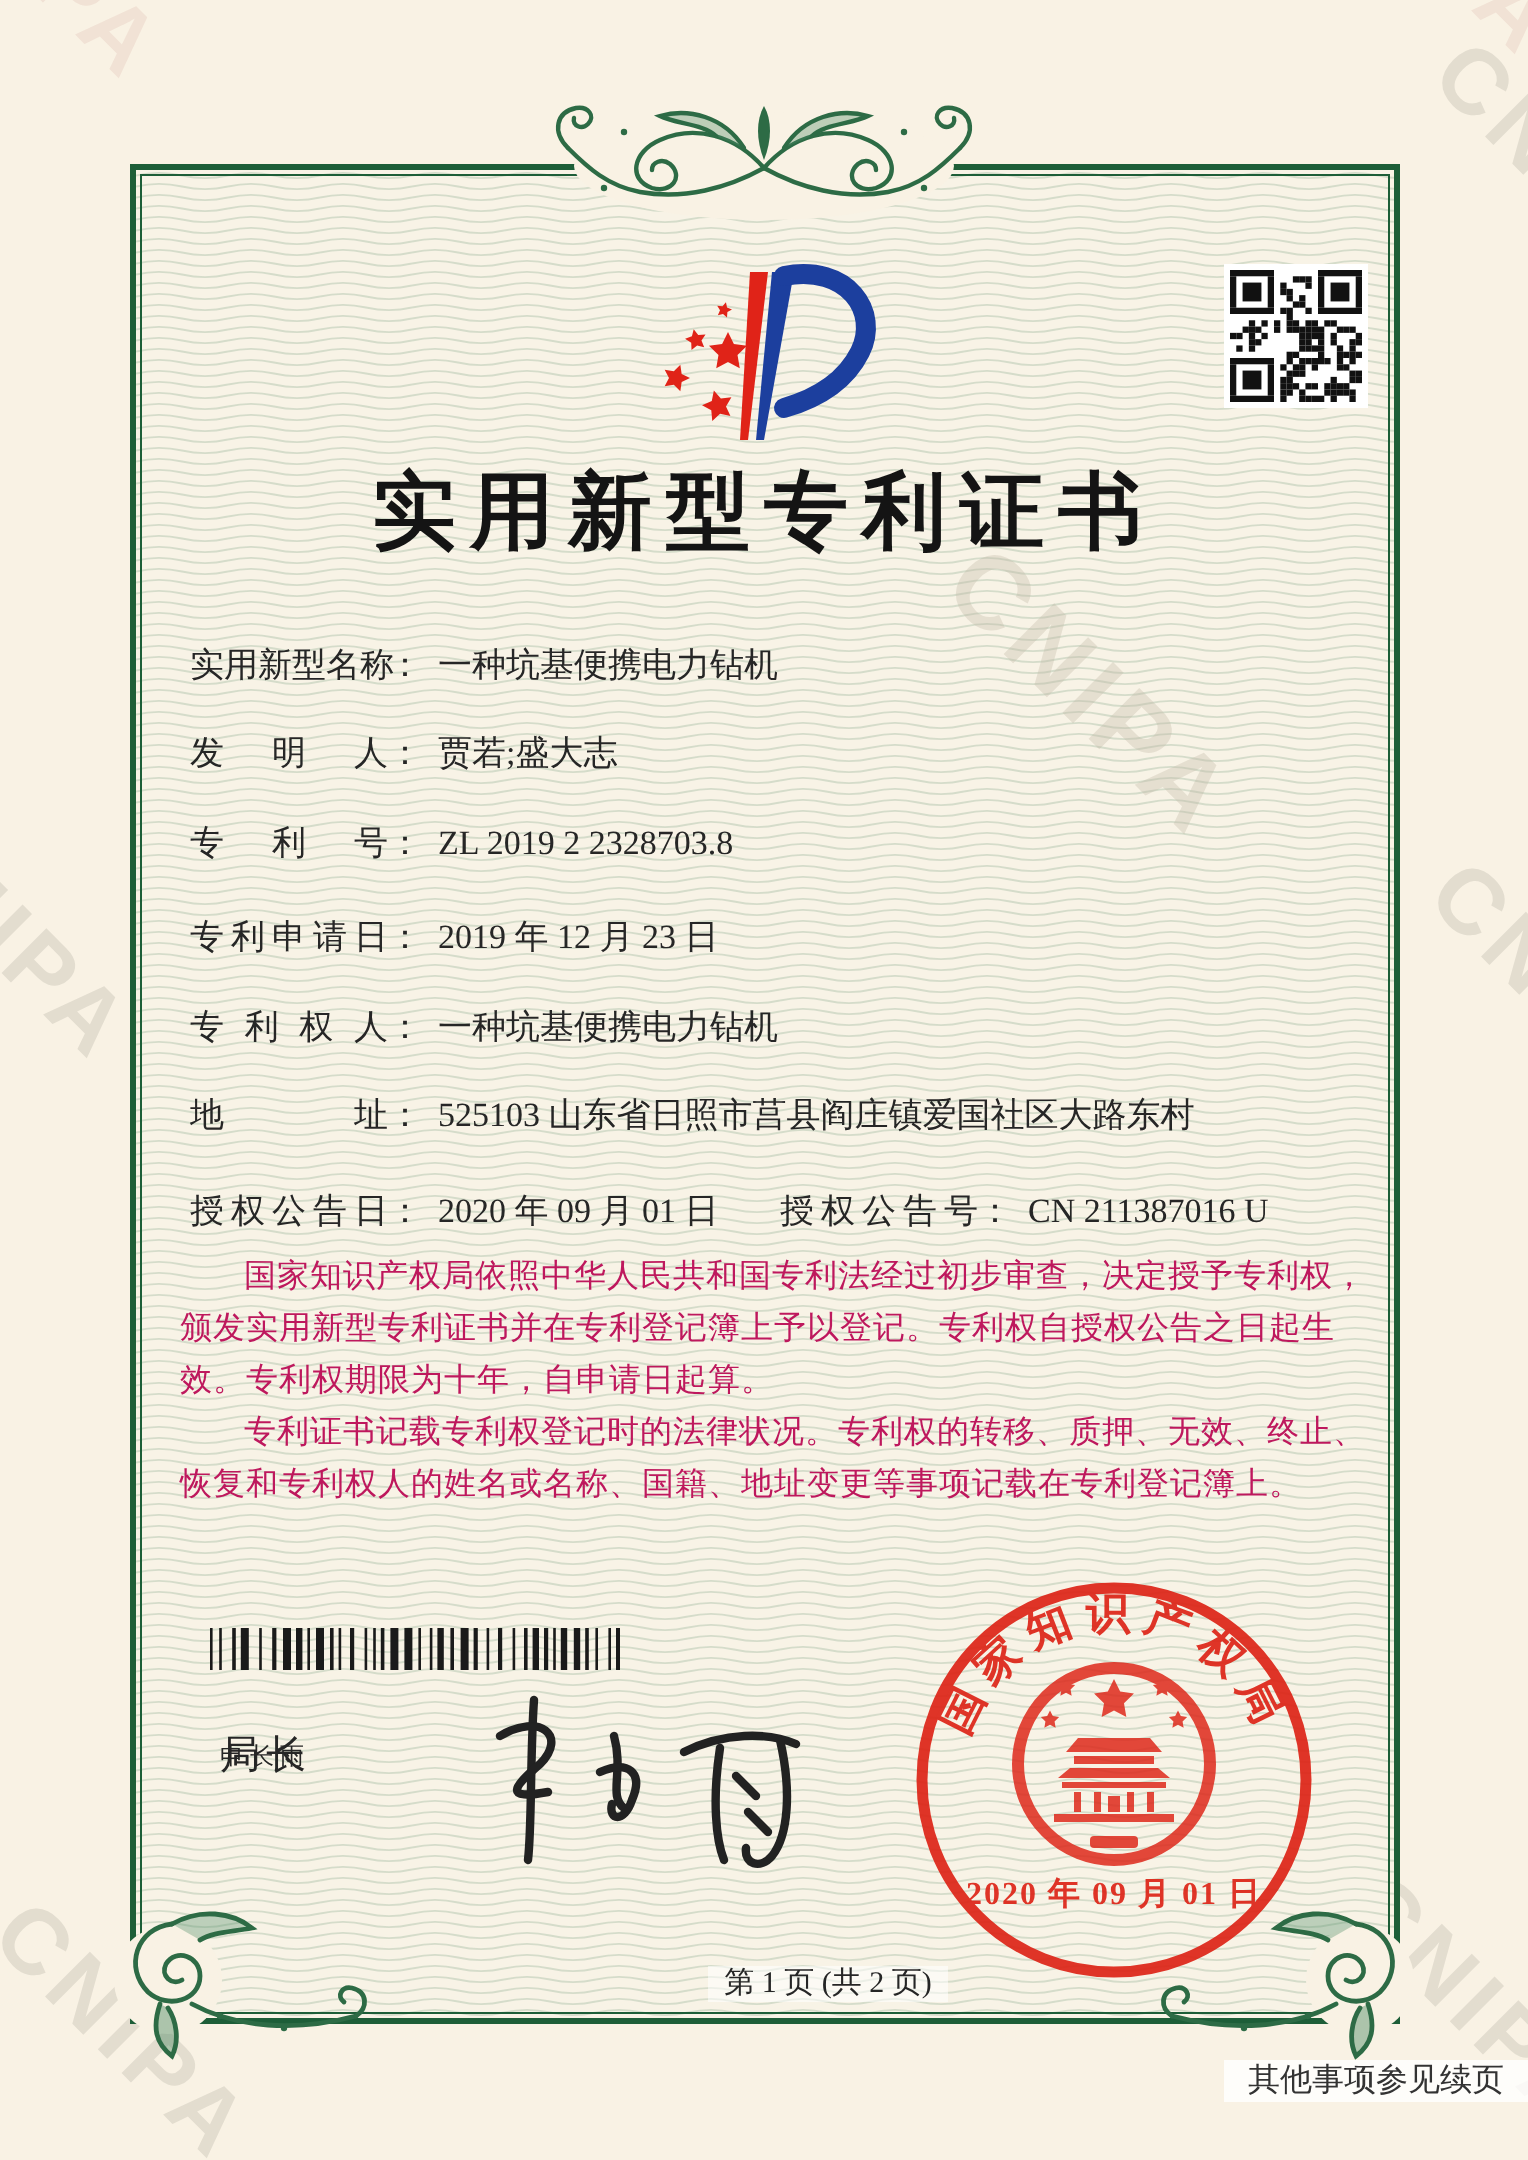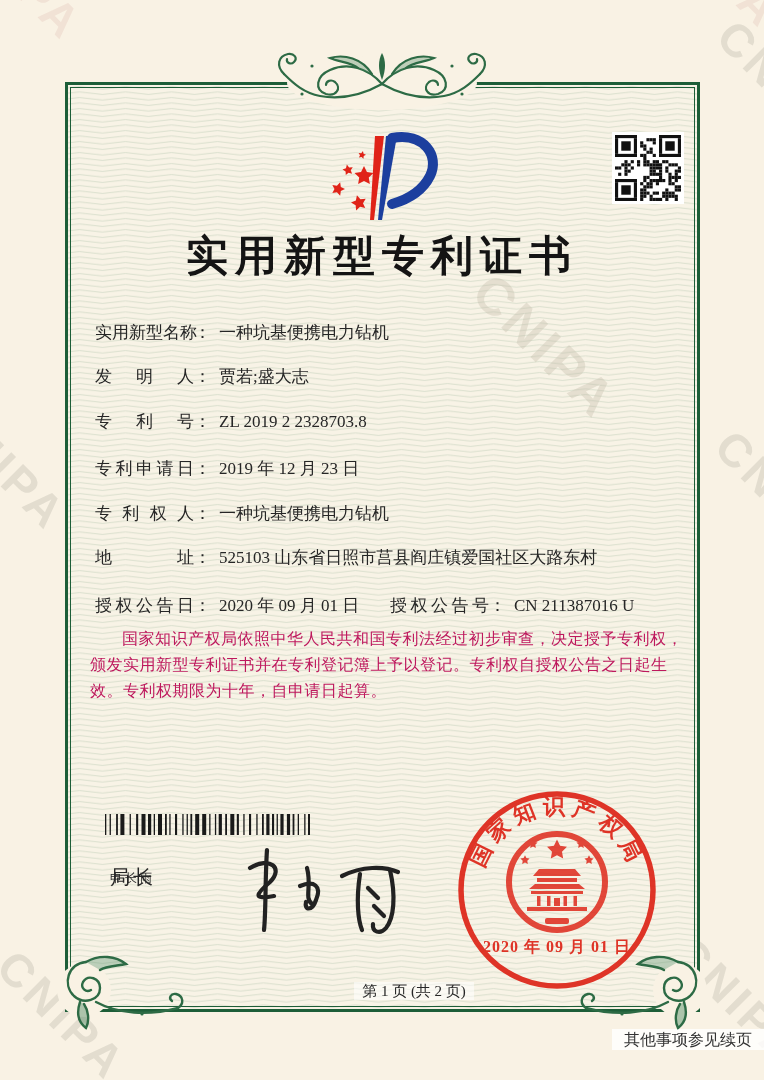--- a/index.html
+++ b/index.html
@@ -307,20 +307,21 @@
             <span>授</span>
             <span>权</span>
             <span>公</span>
             <span>告</span>
             <span>号</span>
           </span><span class="fcolon">：</span><span class="fvalue">CN 211387016 U</span></span></div>
     </div>
 
   <div class="paras" id="paras">
       <p>国家知识产权局依照中华人民共和国专利法经过初步审查，决定授予专利权，颁发实用新型专利证书并在专利登记簿上予以登记。专利权自授权公告之日起生效。专利权期限为十年，自申请日起算。</p>
+      <p>专利证书记载专利权登记时的法律状况。专利权的转移、质押、无效、终止、恢复和专利权人的姓名或名称、国籍、地址变更等事项记载在专利登记簿上。</p>
     </div>
 
   <svg class="barcode" width="205" height="21">
     <g id="bc-bars" fill="#1a1a1a">
         <rect x="0" y="0" width="1.3" height="21"></rect>
         <rect x="4.6" y="0" width="1.3" height="21"></rect>
         <rect x="11.1" y="0" width="1.8" height="21"></rect>
         <rect x="15.4" y="0" width="4" height="21"></rect>
         <rect x="24.6" y="0" width="1.3" height="21"></rect>
         <rect x="31.1" y="0" width="2.1" height="21"></rect>

